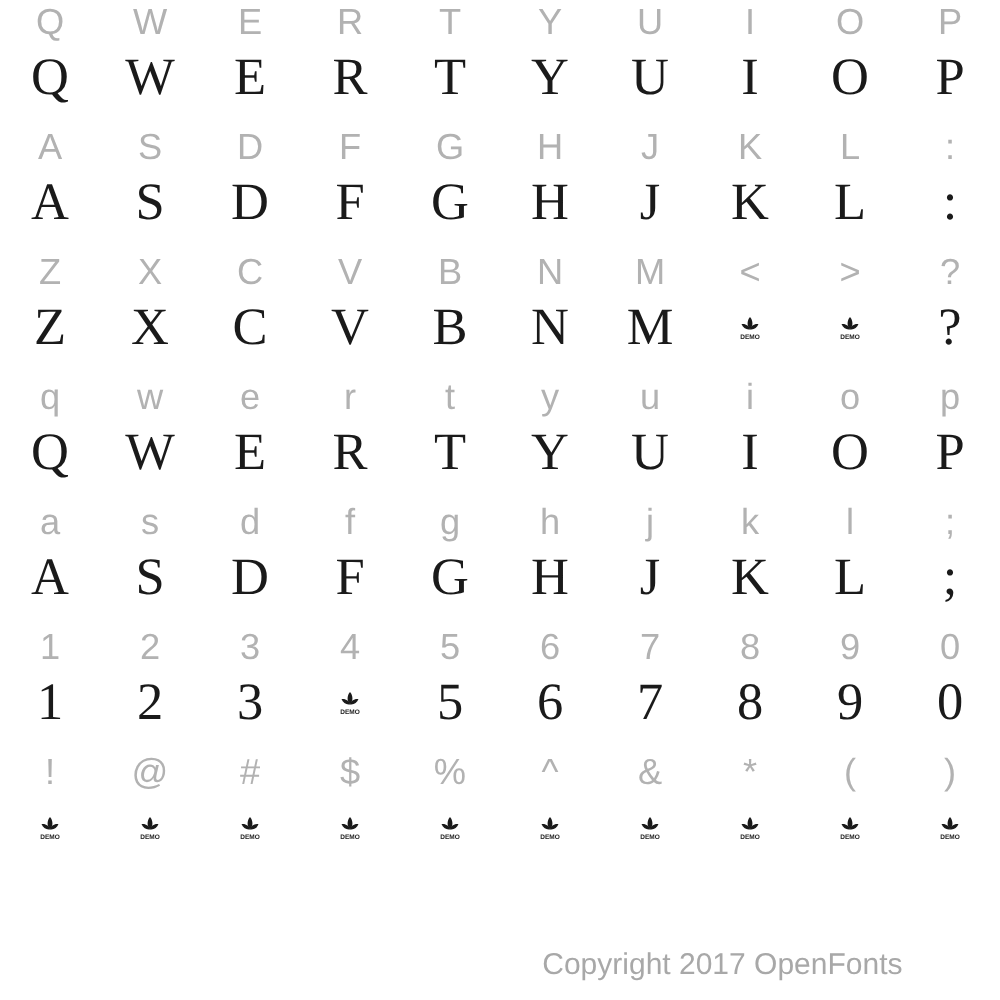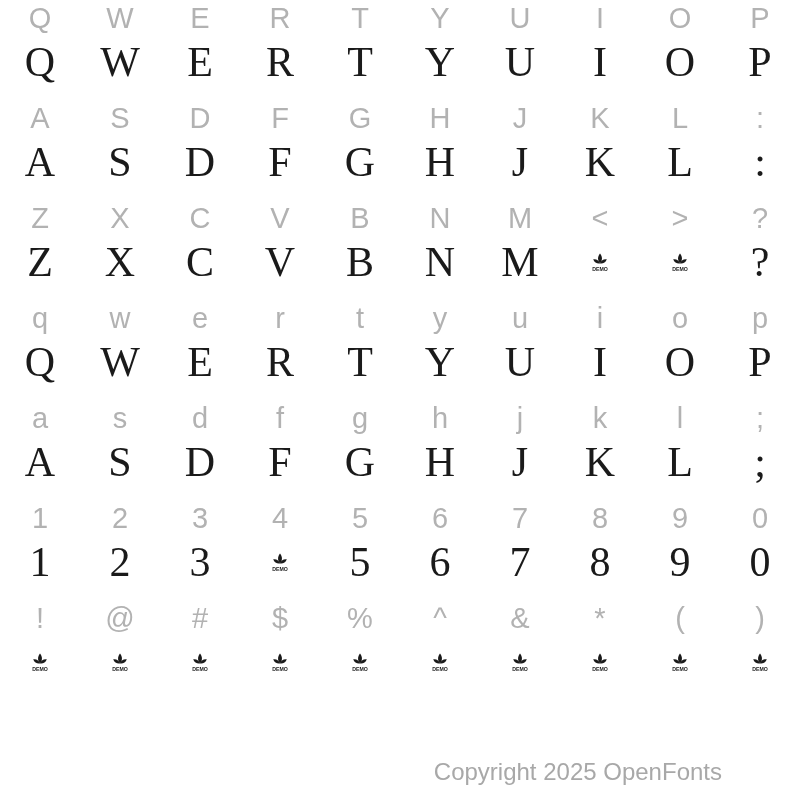--- a/index.html
+++ b/index.html
@@ -362,14 +362,14 @@
                 <path d="M0,-10 C2.8,-6.6 2.4,-2.6 0,0 C-2.4,-2.6 -2.8,-6.6 0,-10 Z" transform="translate(13,11.5) rotate(-58) scale(0.8)" fill="#1a1a1a"></path>
                 <path d="M0,-10 C2.8,-6.6 2.4,-2.6 0,0 C-2.4,-2.6 -2.8,-6.6 0,-10 Z" transform="translate(13,11.5) scale(1)" fill="#1a1a1a"></path>
                 <path d="M0,-10 C2.8,-6.6 2.4,-2.6 0,0 C-2.4,-2.6 -2.8,-6.6 0,-10 Z" transform="translate(13,11.5) rotate(58) scale(0.8)" fill="#1a1a1a"></path>
                 <text x="13" y="19" text-anchor="middle" font-family="Liberation Sans, DejaVu Sans, sans-serif" font-size="5.2" font-weight="bold" fill="#1a1a1a">DEMO</text>
               </svg>
             </span>
           </span>
         </div>
       </div>
     </div>
-  <div id="footer">Copyright 2025 OpenFonts</div>
+  <div id="footer">Copyright 2017 OpenFonts</div>
 </div>
 
 </body></html>

